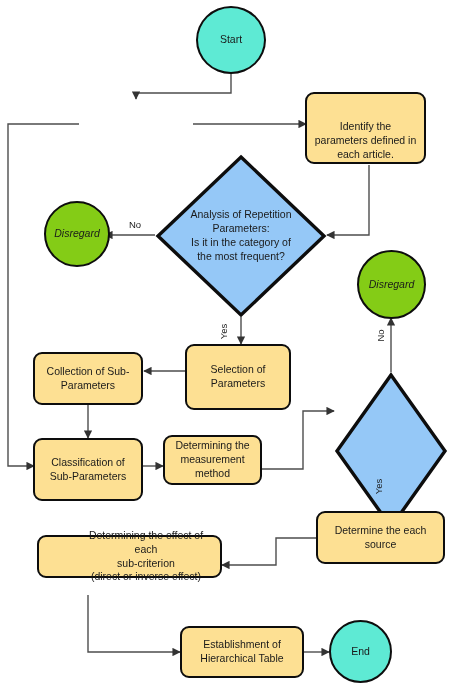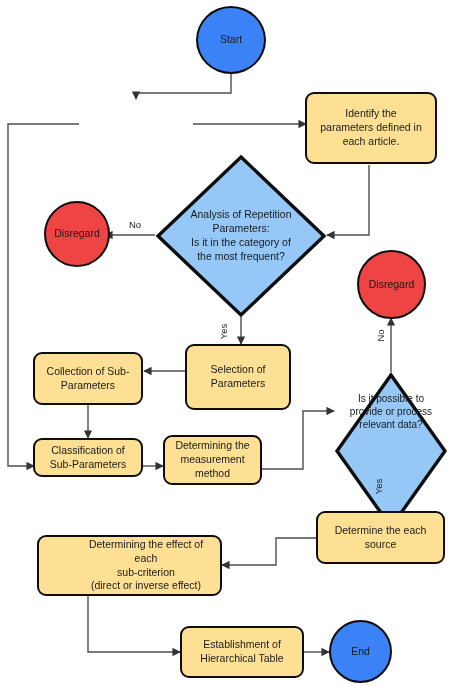--- a/index.html
+++ b/index.html
@@ -40,28 +40,29 @@
     display: block;
     padding: 0 5px;
     white-space: pre-line;
   }
   .process {
     background: #fde093;
     border: 2.2px solid #0d0d0d;
     border-radius: 9px;
   }
   .terminator {
-    background: #3b82f6;
+    background: #5eead4;
     border: 2.2px solid #0d0d0d;
     border-radius: 50%;
   }
   .stop {
-    background: #ef4444;
+    background: #84cc16;
     border: 2.2px solid #0d0d0d;
     border-radius: 50%;
+    font-style: italic;
   }
   .decision {
     background: transparent;
     border: none;
   }
   .decision .dia-shape {
     position: absolute;
     left: 0; top: 0;
     width: 100%; height: 100%;
     z-index: 0;
@@ -125,21 +126,21 @@
 
       <path d="M 303 652 L 329 652"></path>
     </g>
   </svg>
 
   <div class="node terminator" style="left:196px; top:6px; width:70px; height:68px;">
     <span class="node-label">Start</span>
   </div>
 
 
-  <div class="node process" style="left:305px; top:92px; width:132px; height:72px;">
+  <div class="node process" style="left:305px; top:92px; width:121px; height:72px;align-items:flex-end;">
     <span class="node-label">Identify the
 parameters defined in
 each article.</span>
   </div>
 
   <div class="node decision" style="left:155px; top:154px; width:172px; height:164px;">
     <svg class="dia-shape" viewBox="0 0 172 164" preserveAspectRatio="none">
       <polygon points="86,3 169,82 86,161 3,82" fill="#95c8f7" stroke="#0d0d0d" stroke-width="3.4"></polygon>
     </svg>
     <span class="node-label">Analysis of Repetition
@@ -155,50 +156,47 @@
   <div class="node process" style="left:185px; top:344px; width:106px; height:66px;">
     <span class="node-label">Selection of
 Parameters</span>
   </div>
 
   <div class="node process" style="left:33px; top:344px; width:110px; height:53px;margin-top:8px;">
     <span class="node-label">Collection of Sub-
 Parameters</span>
   </div>
 
-  <div class="node process" style="left:33px; top:438px; width:110px; height:39px;">
+  <div class="node process" style="left:33px; top:438px; width:110px; height:63px;">
     <span class="node-label">Classification of
 Sub-Parameters</span>
   </div>
 
   <div class="node process" style="left:163px; top:435px; width:99px; height:50px;">
     <span class="node-label">Determining the
 measurement
 method</span>
   </div>
 
   <div class="node decision" style="left:334px; top:372px; width:114px; height:79px;">
     <svg class="dia-shape" viewBox="0 0 114 158" preserveAspectRatio="none" style="height:158px;">
       <polygon points="57,3 111,79 57,155 3,79" fill="#95c8f7" stroke="#0d0d0d" stroke-width="3.4"></polygon>
     </svg>
-    <span class="node-label" style="font-size:10px;">Is it possible to
-provide or process
-relevant data?</span>
   </div>
 
   <div class="node stop" style="left:357px; top:250px; width:69px; height:69px;">
     <span class="node-label">Disregard</span>
   </div>
 
   <div class="node process" style="left:316px; top:511px; width:129px; height:53px;">
     <span class="node-label">Determine the each
 source</span>
   </div>
 
-  <div class="node process" style="left:37px; top:535px; width:185px; height:61px;padding-left:33px;">
+  <div class="node process" style="left:37px; top:535px; width:185px; height:43px;padding-left:33px;">
     <span class="node-label">Determining the effect of each
 sub-criterion
 (direct or inverse effect)</span>
   </div>
 
   <div class="node terminator" style="left:329px; top:620px; width:63px; height:63px;">
     <span class="node-label">End</span>
   </div>
 
   <div class="node process" style="left:180px; top:626px; width:124px; height:52px;">

